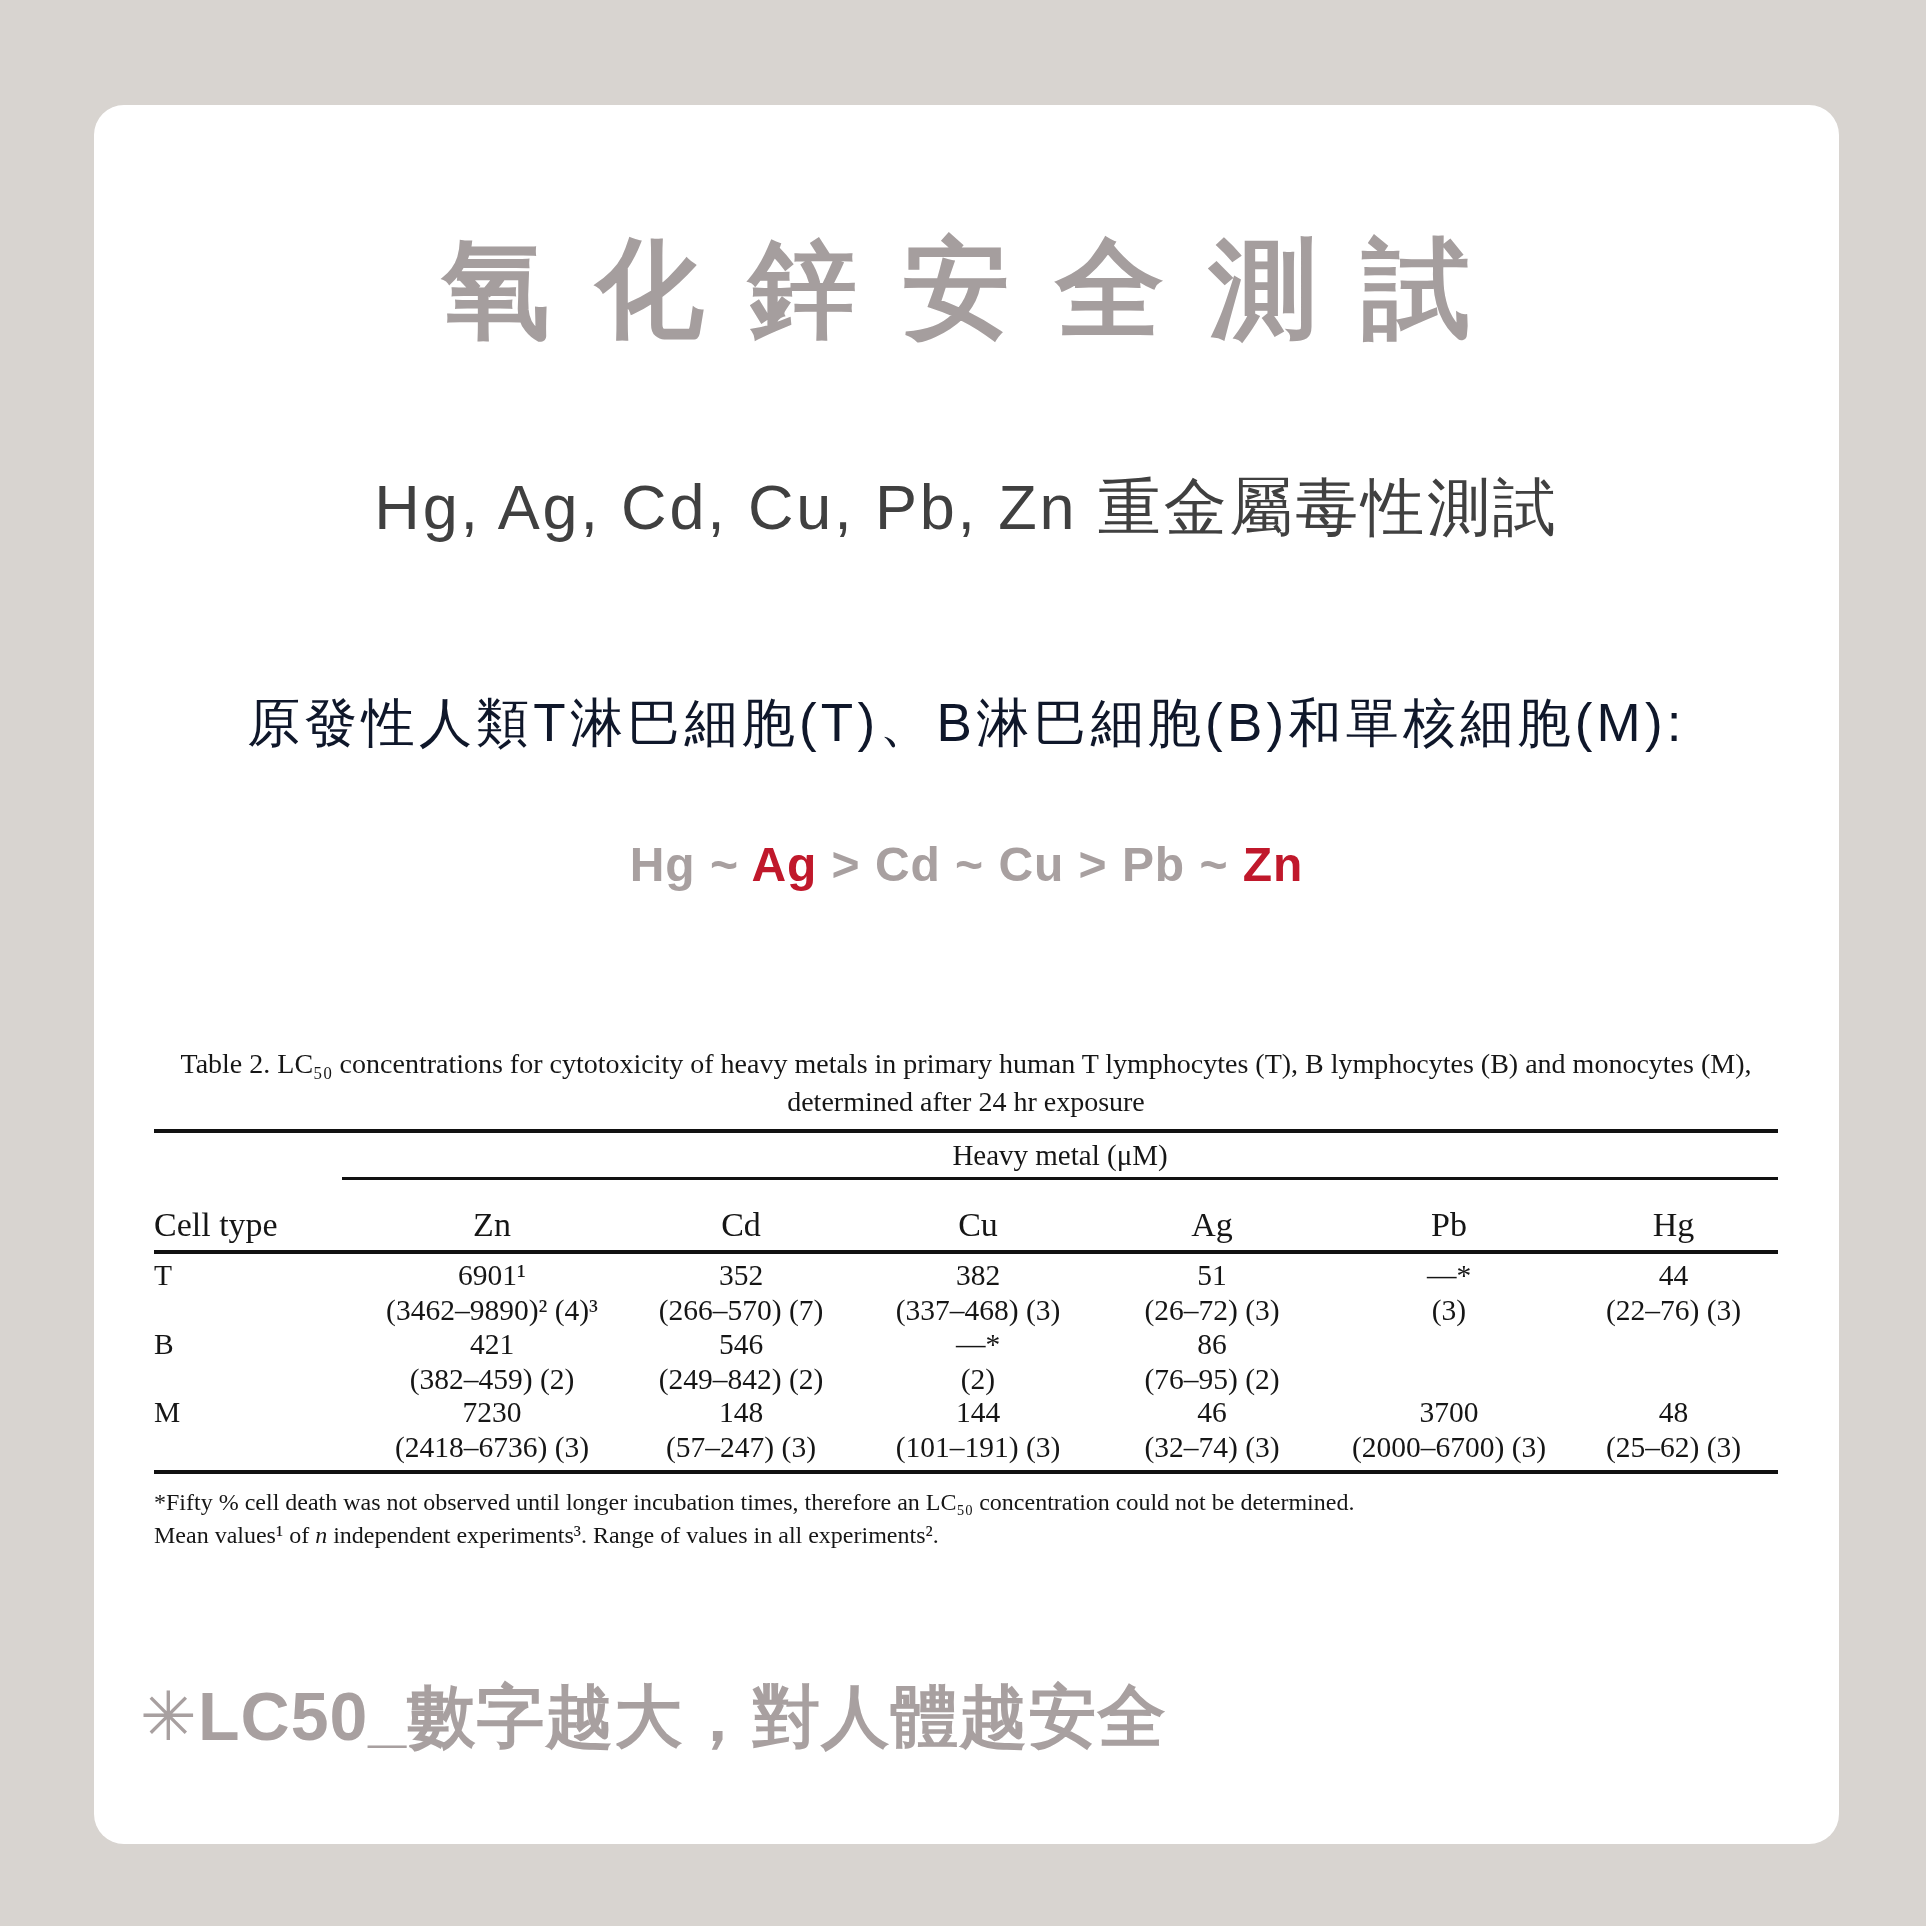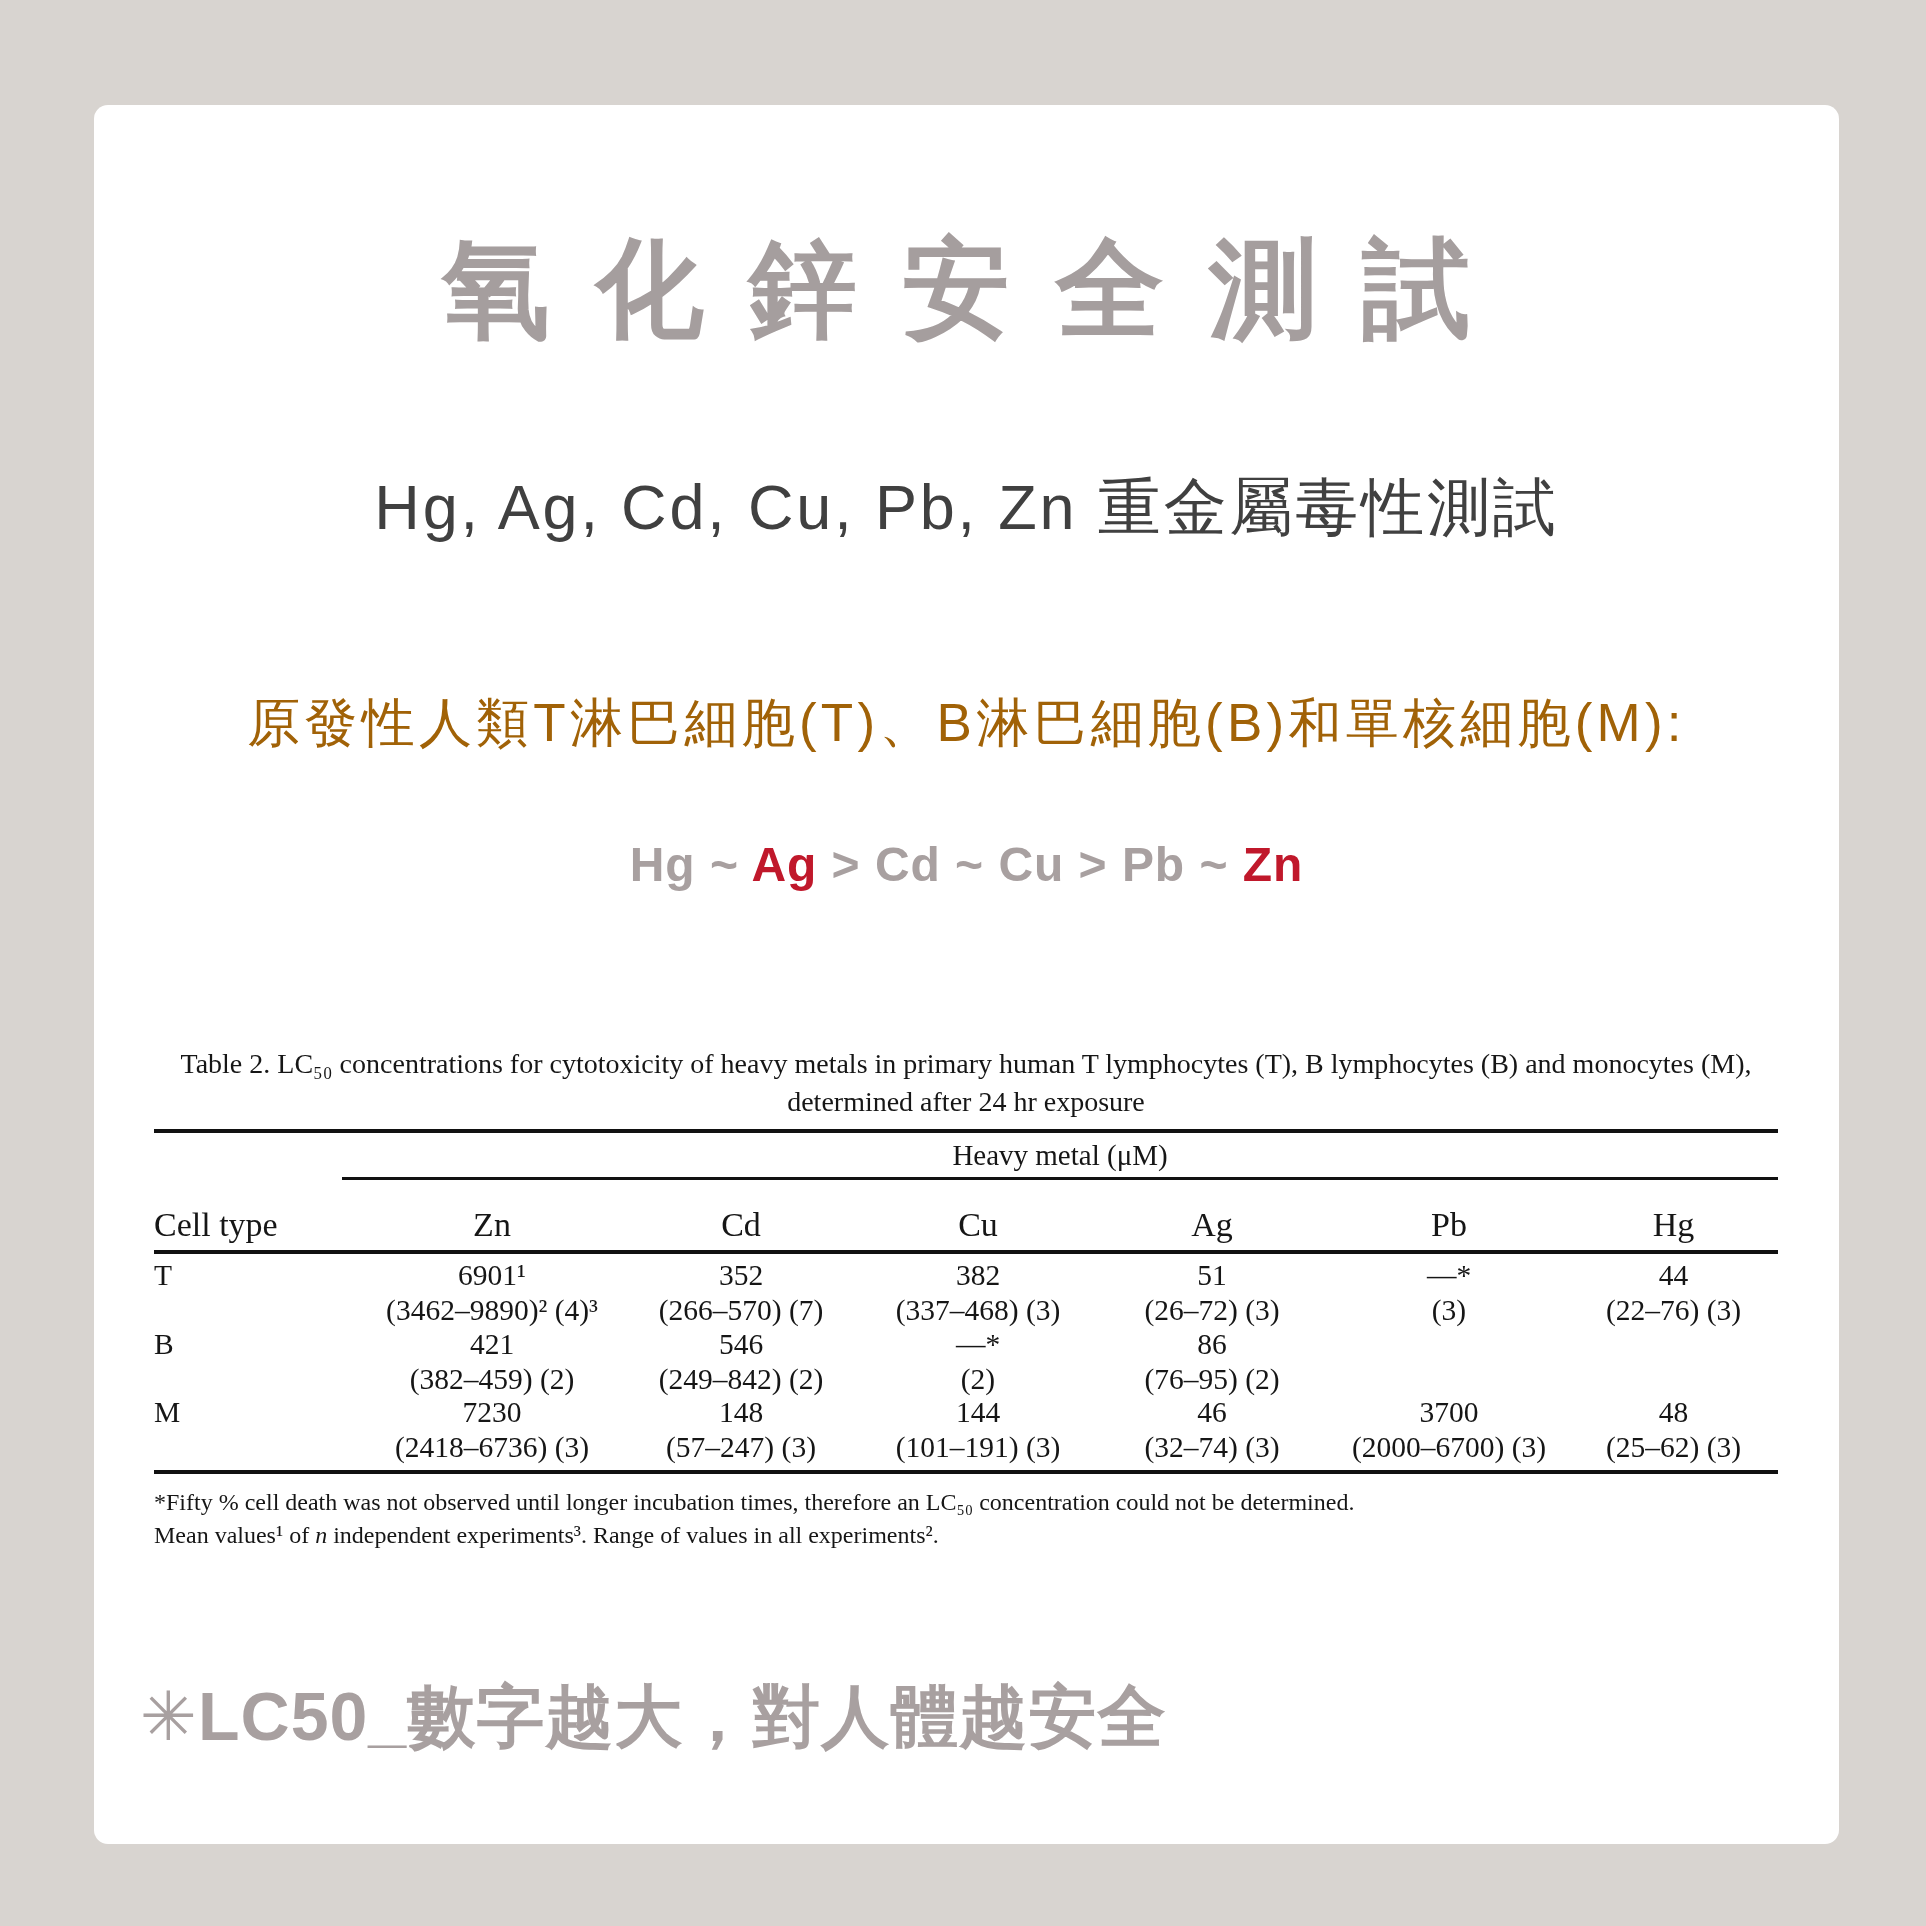--- a/index.html
+++ b/index.html
@@ -6,38 +6,38 @@
   body{
     width:1926px;height:1926px;
     background:#D8D4D0;
     position:relative;
     overflow:hidden;
     font-family:"Liberation Sans","DejaVu Sans",sans-serif;
   }
   .card{
     position:absolute;left:94px;top:105px;
     width:1745px;height:1739px;
-    background:#FFFFFF;border-radius:14px;
+    background:#FFFFFF;border-radius:30px;
   }
   .abs{position:absolute;left:0;width:100%;}
   .title{
     top:40px;text-align:center;
     font-size:108px;font-weight:700;
     letter-spacing:0.42em;padding-left:24.6px;box-sizing:border-box;
     color:#A59E9E;
   }
   .subtitle{
     top:360px;text-align:center;
     font-size:63px;font-weight:400;
     letter-spacing:0.045em;color:#404040;
   }
   .muted-line{
     top:583px;text-align:center;
     font-size:53px;font-weight:400;
-    letter-spacing:0.08em;color:#a16207;
+    letter-spacing:0.08em;color:#0f172a;
   }
   .ranking{
     top:732px;text-align:center;
     font-size:48px;font-weight:700;
     letter-spacing:0.02em;color:#A8A0A0;
   }
   .ranking .red{color:#C0182B;}
   .bottom-note{
     top:1567px;left:46px;width:auto;
     font-size:68px;font-weight:700;

